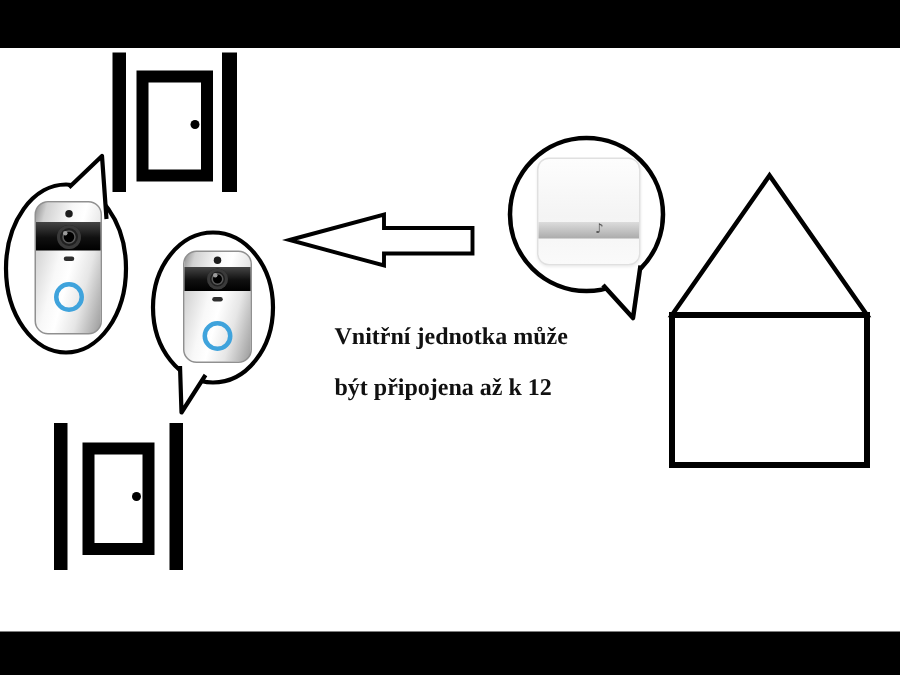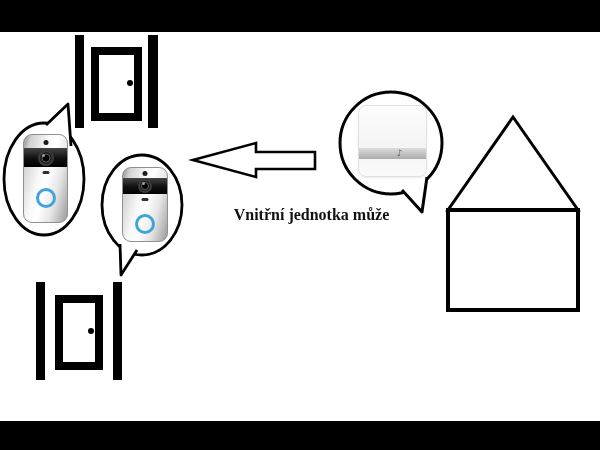--- a/index.html
+++ b/index.html
@@ -45,21 +45,21 @@
     display:flex;align-items:center;justify-content:center;
   }
   .chime .note{font-family:"DejaVu Sans",sans-serif;font-size:9px;line-height:9px;color:#555;margin-left:14px;}
 
   
   .caption{
     position:absolute;left:209px;top:201px;width:205px;z-index:2;
     font-family:"Liberation Serif",serif;font-weight:bold;
     font-size:16px;line-height:20px;color:#111;
   }
-  .caption p{margin:4px;text-align:center;}
+  .caption p{margin:14px;}
 </style>
 </head>
 <body>
 
 <div class="stage">
 
   <div class="letterbox top"></div>
   <div class="letterbox bottom"></div>
 
   <svg class="scene-svg" width="600" height="450" viewBox="0 0 600 450">
@@ -124,15 +124,16 @@
   </div>
 
   <div class="chime">
     <div class="chime-band">
       <span class="note">♪</span>
     </div>
   </div>
 
   <div class="caption">
     <p>Vnitřní jednotka může</p>
+    <p>být připojena až k 12</p>
   </div>
 
 </div>
 
 </body></html>

